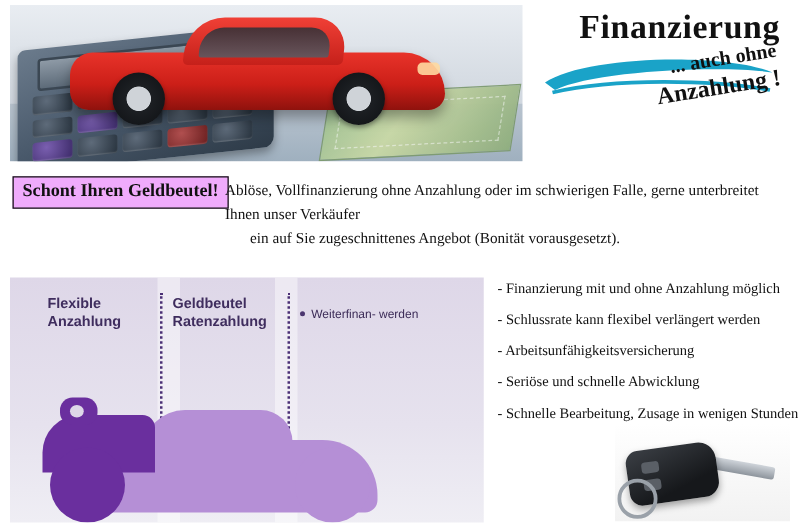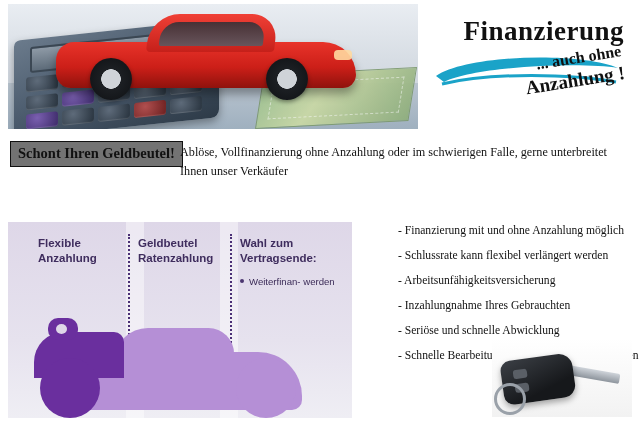--- a/index.html
+++ b/index.html
@@ -141,21 +141,21 @@
     width: 18px; height: 10px;
     background: #ffd9a0;
     border-radius: 4px;
     opacity:.9;
   }
 
   
   .fin-block {
     position: absolute;
     right: 10px;
-    top: 16px;
+    top: 6px;
     width: 212px;
     text-align: center;
   }
   .fin-title {
     font-family: "Liberation Serif", serif;
     font-size: 27px;
     font-weight: bold;
     color: #111;
     letter-spacing: .5px;
     text-align: right;
@@ -194,21 +194,21 @@
   .geld-box {
     position: absolute;
     left: 10px;
     top: 141px;
     border: 1px solid #111;
     padding: 3px 7px 4px 7px;
     font-family: "Liberation Serif", serif;
     font-size: 14.5px;
     font-weight: bold;
     color: #111;
-    background: #737373;
+    background: #f0abfc;
   }
   .para {
     position: absolute;
     left: 168px;
     top: 143px;
     width: 462px;
     font-family: "Liberation Serif", serif;
     font-size: 12.2px;
     color: #111;
     line-height: 19px;
@@ -218,20 +218,21 @@
 
   
   .panel {
     position: absolute;
     left: 8px;
     top: 222px;
     width: 344px;
     height: 196px;
     background: linear-gradient(180deg,#ded7e8 0%, #e6e2ee 60%, #efeef4 100%);
     overflow: hidden;
+    padding-left: 35px;
   }
   .panel .stripe {
     position: absolute;
     top: 0; bottom: 0;
     width: 18px;
     background: rgba(255,255,255,.45);
   }
   .panel .stripe.s1 { left: 118px; }
   .panel .stripe.s2 { left: 212px; }
   .col {
@@ -441,58 +442,57 @@
     <div class="sub-lines">
       <div class="sub-line1">... auch ohne</div>
       <div class="sub-line2">Anzahlung !</div>
     </div>
   </div>
 
   <div class="geld-box">Schont Ihren Geldbeutel!</div>
 
   <div class="para">
     <span class="l2">Ablöse, Vollfinanzierung ohne Anzahlung oder im schwierigen Falle, gerne unterbreitet Ihnen unser Verkäufer</span>
+    <span class="l3">ein auf Sie zugeschnittenes Angebot (Bonität vorausgesetzt).</span>
   </div>
 
   <div class="panel">
     <div class="stripe s1"></div>
     <div class="stripe s2"></div>
     <div class="dot-col d1"></div>
     <div class="dot-col d2"></div>
 
     <div class="col col1">
       <div class="col-title">Flexible Anzahlung</div>
     </div>
 
     <div class="col col2">
       <div class="col-title">Geldbeutel Ratenzahlung</div>
     </div>
 
     <div class="col col3">
-      <div class="col-title">Wahl zum Vertragsende:</div>
       <ul class="bullets">
         <li>Weiterfinan- werden</li>
       </ul>
     </div>
 
     <div class="silhouette">
       <div class="sil-body"></div>
       <div class="sil-cab"></div>
       <div class="sil-front"></div>
       <div class="sil-mirror"></div>
       <div class="sil-wheel w1"></div>
       <div class="sil-wheel w2"></div>
     </div>
   </div>
 
   <div class="features">
     <div>- Finanzierung mit und ohne Anzahlung möglich</div>
     <div>- Schlussrate kann flexibel verlängert werden</div>
     <div>- Arbeitsunfähigkeitsversicherung</div>
-    <div>- Inzahlungnahme Ihres Gebrauchten</div>
     <div>- Seriöse und schnelle Abwicklung</div>
     <div>- Schnelle Bearbeitung, Zusage in wenigen Stunden</div>
   </div>
 
   <div class="keyphoto">
     <div class="key-blade"></div>
     <div class="key-fob">
       <div class="key-btn b1"></div>
       <div class="key-btn b2"></div>
     </div>

